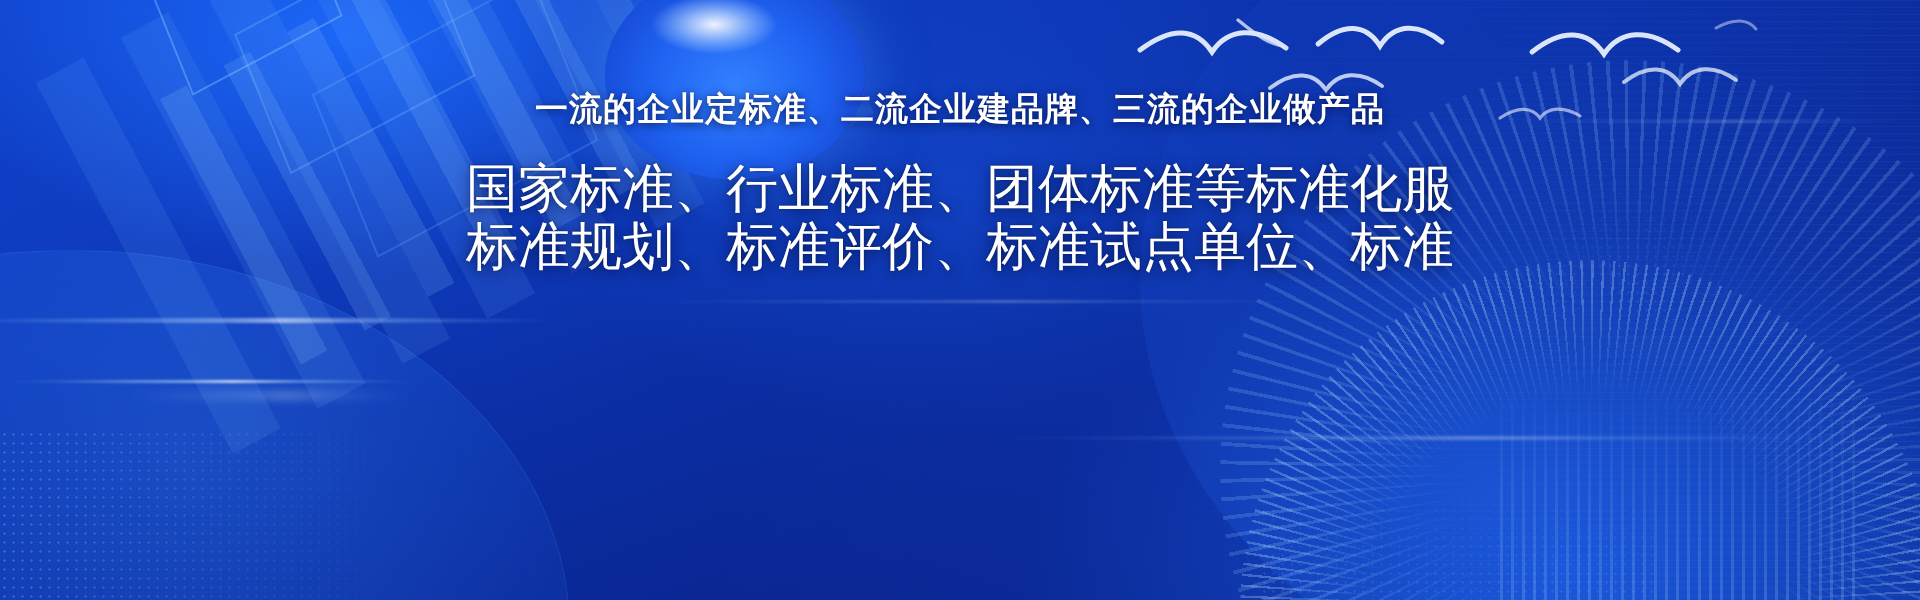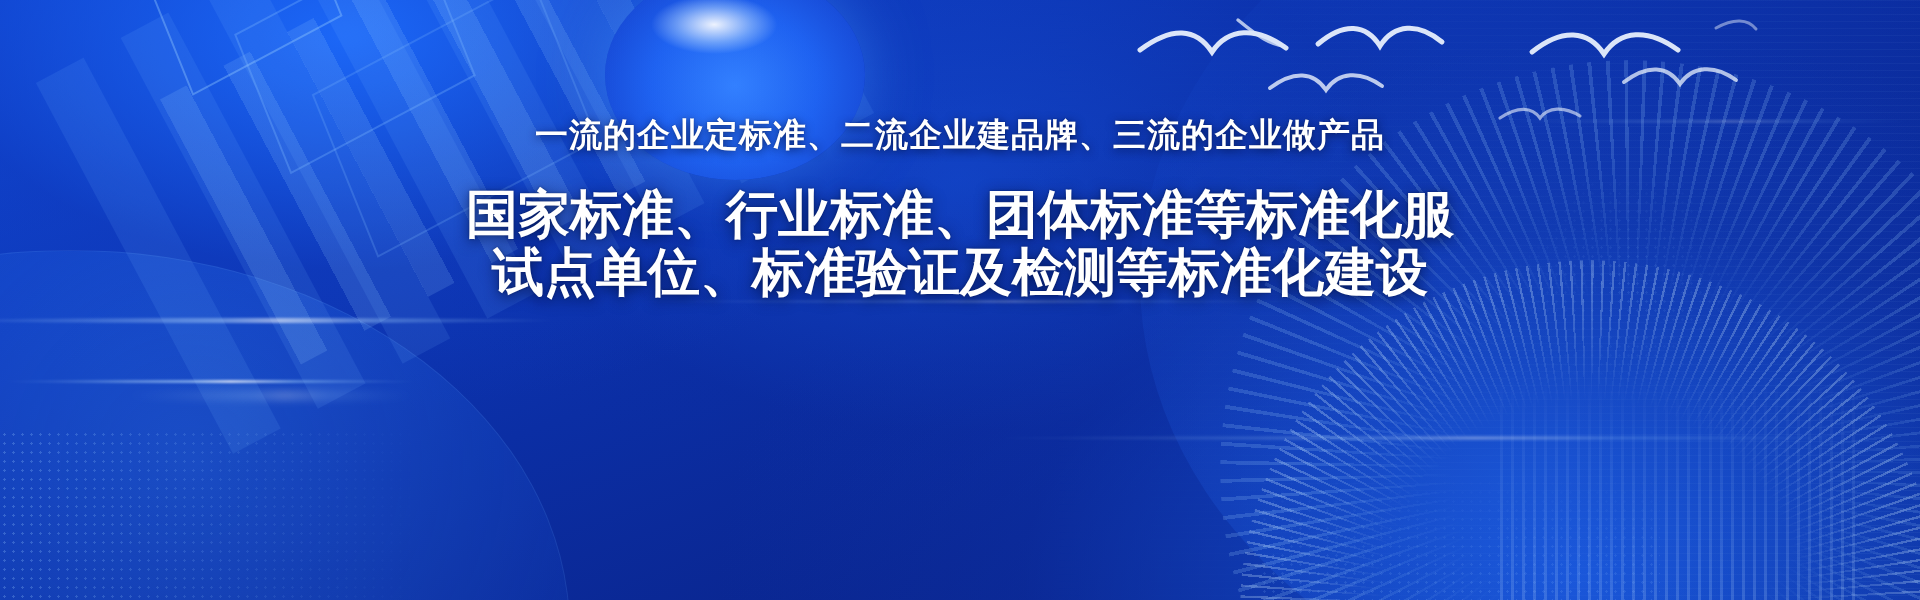--- a/index.html
+++ b/index.html
@@ -164,35 +164,35 @@
   .birds { position:absolute; right:120px; top:10px; width:680px; height:180px; }
   .birds svg { width:100%; height:100%; display:block; }
 
   
   .content {
     position:absolute; inset:0;
     display:flex; flex-direction:column; align-items:center;
     z-index:9;
   }
   .headline {
-    margin-top:115px;
+    margin-top:89px;
     color:#ffffff;
     font-size:33px;
     font-weight:700;
     letter-spacing:1px;
     line-height:1.2;
     white-space:nowrap;
     text-shadow:0 2px 10px rgba(3,20,80,0.85), 0 0 2px rgba(0,0,0,0.35);
   }
   .subhead {
     margin-top:30px;
     width:1030px;
     color:#ffffff;
     font-size:52px;
-    font-weight:700;
+    font-weight:400;
     line-height:1.12;
     text-align:center;
     text-shadow:0 3px 14px rgba(3,20,80,0.9), 0 0 3px rgba(0,0,0,0.4);
   }
 </style>
 </head>
 <body>
 
 <div id="banner">
 
@@ -238,17 +238,17 @@
         </g>
       </svg>
     </div>
   </div>
 
   <div class="content">
     <div class="headline">一流的企业定标准、二流企业建品牌、三流的企业做产品</div>
 
     <div class="subhead">
       <div>国家标准、行业标准、团体标准等标准化服</div>
-      <div>试点单位、标准验证及检测等标准化建设</div>
+      <div>标准规划、标准评价、标准试点单位、标准</div>
     </div>
   </div>
 
 </div>
 
 </body></html>

